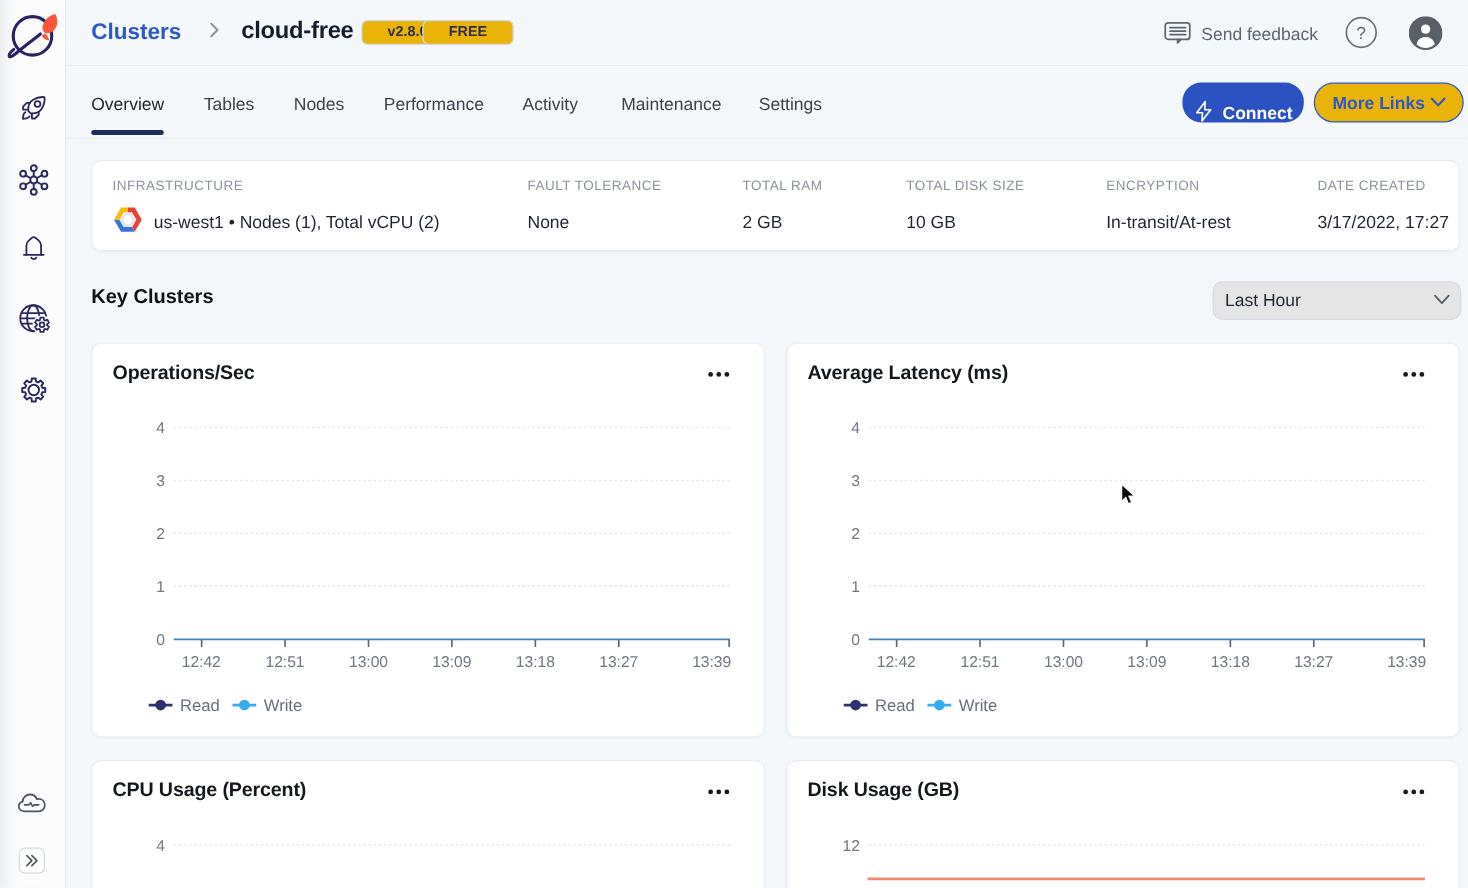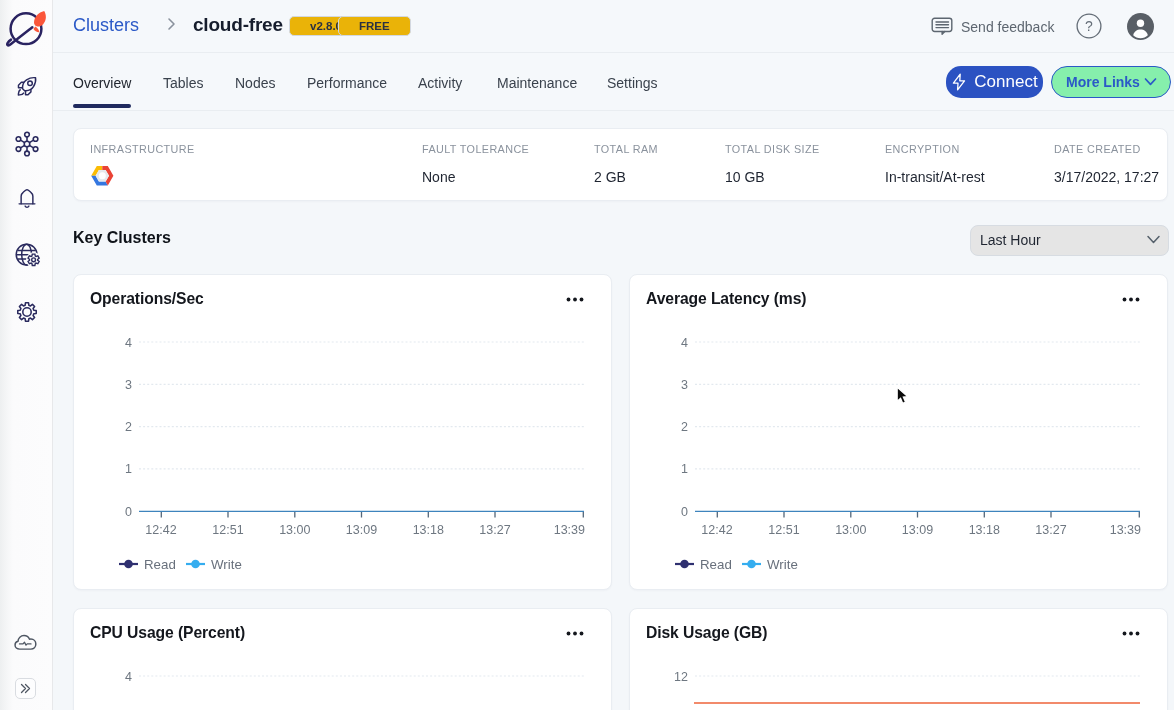--- a/index.html
+++ b/index.html
@@ -6,33 +6,33 @@
 html,body { width:1174px; height:710px; overflow:hidden; font-family:"Liberation Sans", sans-serif; background:#f4f7fa; }
 .abs { position:absolute; }
 
 #sidebar { position:absolute; left:0; top:0; width:53px; height:710px;
   background:linear-gradient(to right,#edeff0 0px,#f3f4f5 5px,#fbfbfc 13px,#fcfcfd 100%);
   border-right:1px solid #e7e8ea; }
 #sidebar svg { display:block; }
 
 #header { position:absolute; left:53px; top:0; width:1121px; height:53px;
   background:#f5f8fb; border-bottom:1px solid #e9edf1; }
-.crumb-clusters { position:absolute; left:20px; top:15px; font-size:18px; font-weight:normal; color:#2b59c7; }
+.crumb-clusters { position:absolute; left:20px; top:15px; font-size:18px; font-weight:bold; color:#2b59c7; }
 .crumb-sep { position:absolute; left:108px; top:14px; }
 .crumb-name { position:absolute; left:140px; top:14px; font-size:19px; font-weight:bold; color:#161d2d; letter-spacing:-0.2px;}
 .badge { position:absolute; top:16px; height:20px; background:#eab308; border:1px solid #d3d8e0; border-radius:5px;
   font-size:11.5px; font-weight:bold; color:#2a3142; line-height:18px; padding:0 20px; }
 .hdr-gray { color:#5d6670; font-size:14px; }
 
 #tabbar { position:absolute; left:53px; top:53px; width:1121px; height:58px; background:#f5f8fb; border-bottom:1px solid #e9edf1; }
 .tab { position:absolute; top:22px; font-size:14px; color:#3a424d; }
 .tab-underline { position:absolute; left:20px; top:51px; width:58px; height:3.5px; background:#1f2a5e; border-radius:2px; }
 #btn-connect { position:absolute; left:893px; top:13px; width:97px; height:32px; background:#2b52c2; border-radius:15px;
-  color:#fff; font-size:17px; font-weight:normal; display:flex; align-items:center; justify-content:center; gap:7px; white-space:nowrap; }
-#btn-more { position:absolute; left:998px; top:13px; width:120px; height:32px; background:#86efac; border:1.5px solid #2b59c7; border-radius:16px;
+  color:#fff; font-size:14px; font-weight:bold; display:flex; align-items:flex-end; justify-content:center; gap:7px; white-space:nowrap; }
+#btn-more { position:absolute; left:998px; top:13px; width:120px; height:32px; background:#eab308; border:1.5px solid #2b59c7; border-radius:16px;
   color:#2b59c7; font-size:14px; font-weight:bold; display:flex; align-items:center; justify-content:space-between; padding:0 13px 0 14px; white-space:nowrap; }
 
 #infocard { position:absolute; left:73px; top:128px; width:1095px; height:73px; background:#fff;
   border:1px solid #e9edf2; border-radius:8px; box-shadow:0 1px 2px rgba(20,30,60,.03); }
 .ic-label { position:absolute; top:14px; font-size:10.8px; color:#8a929d; letter-spacing:0.4px; }
 .ic-value { position:absolute; top:40px; font-size:14px; color:#1f2531; }
 
 #km-title { position:absolute; left:73px; top:229px; font-size:16px; font-weight:bold; color:#0f1319; }
 #km-select { position:absolute; left:970px; top:225px; width:199px; height:31px; background:#e5e5e5; border:1px solid #d7dce2;
   border-radius:8px; font-size:14px; color:#1f2531; line-height:29px; padding-left:9px; }
@@ -153,20 +153,21 @@
 </div>
 <div id="infocard">
   <div class="ic-label" style="left:16px;">INFRASTRUCTURE</div>
   <svg class="abs" style="left:16px;top:36px" width="25" height="22" viewBox="0 0 25 22">
     <polygon points="1.2,10.7 6.8,1.0 12.3,1.0 12.3,4.9 8.9,4.9 5.6,10.7" fill="#fbbc05"></polygon>
     <polygon points="1.2,10.7 5.6,10.7 8.9,16.5 15.6,16.5 17.8,20.4 6.8,20.4" fill="#3577e0"></polygon>
     <polygon points="12.3,1.0 17.8,1.0 23.4,10.7 17.8,20.4 15.6,16.5 19,10.7 15.6,4.9 12.3,4.9" fill="#ea4335"></polygon>
     <polygon points="8.9,4.9 15.6,4.9 19,10.7 15.6,16.5 8.9,16.5 5.6,10.7" fill="#e6e9ed"></polygon>
     <circle cx="12.3" cy="10.7" r="3.5" fill="#fff"></circle>
   </svg>
+  <div class="ic-value" style="left:49px;">us-west1 • Nodes (1), Total vCPU (2)</div>
   <div class="ic-label" style="left:348px;">FAULT TOLERANCE</div>
   <div class="ic-value" style="left:348px;">None</div>
   <div class="ic-label" style="left:520px;">TOTAL RAM</div>
   <div class="ic-value" style="left:520px;">2 GB</div>
   <div class="ic-label" style="left:651px;">TOTAL DISK SIZE</div>
   <div class="ic-value" style="left:651px;">10 GB</div>
   <div class="ic-label" style="left:811px;">ENCRYPTION</div>
   <div class="ic-value" style="left:811px;text-align:center;">In-transit/At-rest</div>
   <div class="ic-label" style="left:980px;">DATE CREATED</div>
   <div class="ic-value" style="left:980px;">3/17/2022, 17:27</div>

